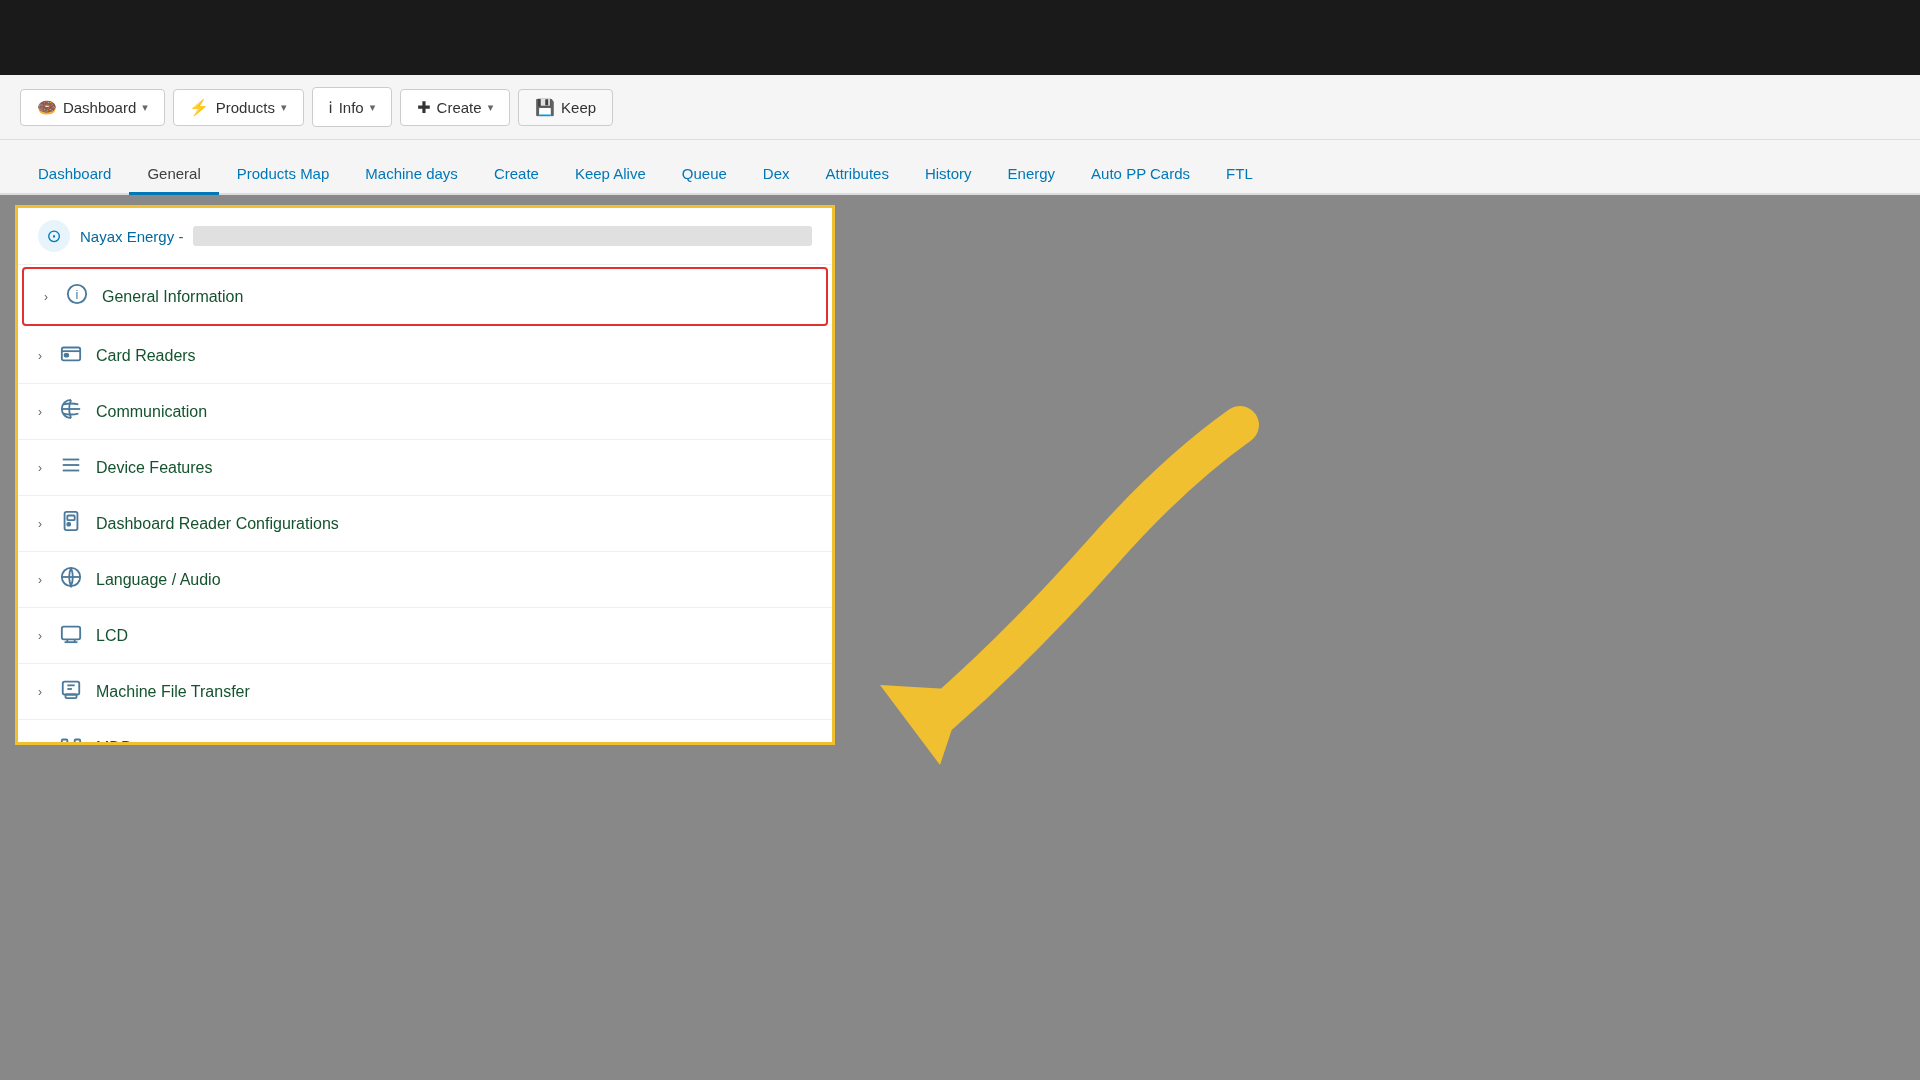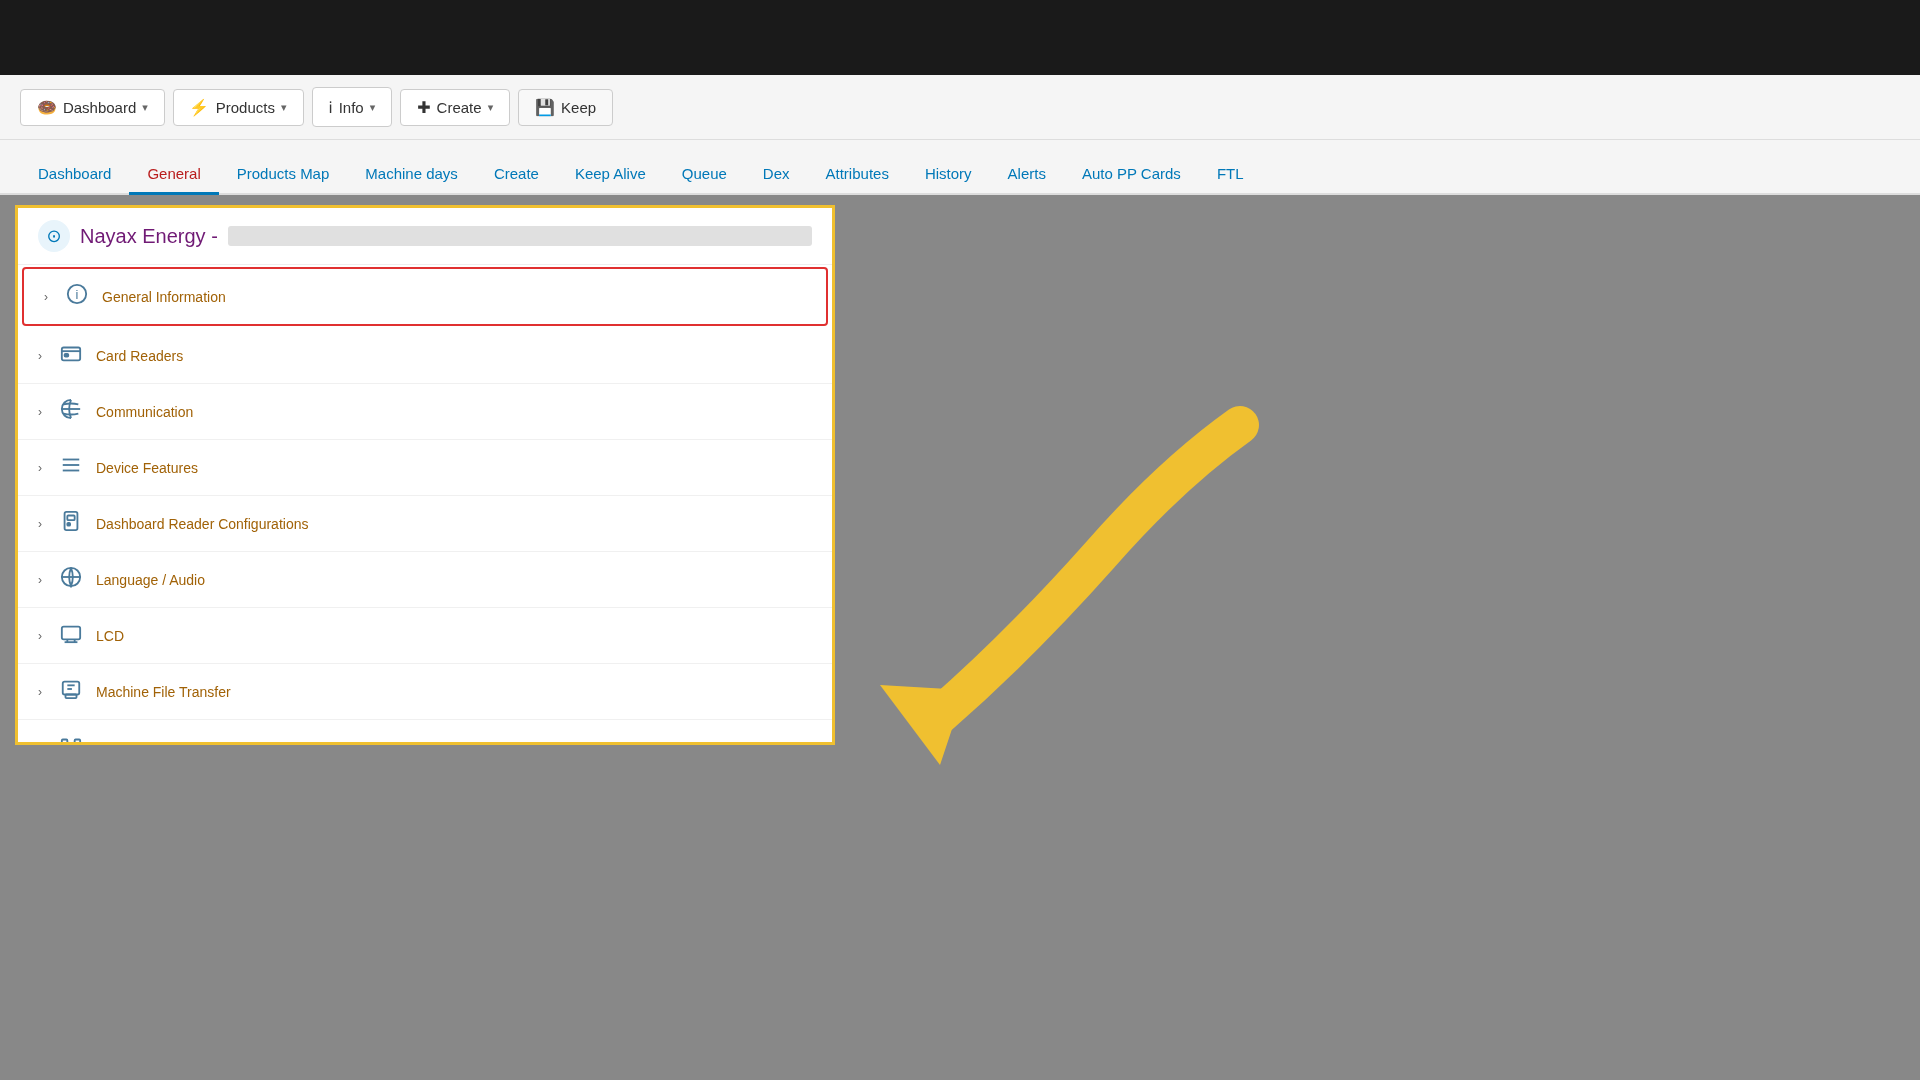--- a/index.html
+++ b/index.html
@@ -82,21 +82,21 @@
       padding: 10px 18px;
       font-size: 15px;
       color: #0078b8;
       cursor: pointer;
       border-bottom: 3px solid transparent;
       margin-bottom: -2px;
       white-space: nowrap;
     }
 
     .tab.active {
-      color: #b91c1c;
+      color: #404040;
       border-bottom: 3px solid #0078b8;
       font-weight: 500;
     }
 
     
     .main-content {
       position: absolute;
       top: 195px;
       left: 0;
       width: 100%;
@@ -173,22 +173,22 @@
     }
 
     .menu-item .item-icon {
       font-size: 20px;
       color: #4a7a9b;
       min-width: 26px;
       text-align: center;
     }
 
     .menu-item .item-label {
-      font-size: 14px;
-      color: #a16207;
+      font-size: 16px;
+      color: #14532d;
       text-align: center;
     }
 
     
     .arrow-container {
       position: absolute;
       top: 200px;
       left: 820px;
       width: 500px;
       height: 400px;
@@ -236,32 +236,32 @@
 <div class="tab">Dashboard</div>
     <div class="tab active">General</div>
     <div class="tab">Products Map</div>
     <div class="tab">Machine days</div>
     <div class="tab">Create</div>
     <div class="tab">Keep Alive</div>
     <div class="tab">Queue</div>
     <div class="tab">Dex</div>
     <div class="tab">Attributes</div>
     <div class="tab">History</div>
-    <div class="tab">Alerts</div>
+    <div class="tab">Energy</div>
     <div class="tab">Auto PP Cards</div>
     <div class="tab">FTL</div>
   </div>
 
 <div class="main-content">
 
   <div class="left-panel">
 
     <div class="panel-header">
       <div class="logo-icon">⊙</div>
-      <span style="font-size:20px;color:#701a75;font-weight:500;">Nayax Energy -</span>
+      <span style="font-size:15px;color:#0369a1;font-weight:500;">Nayax Energy -</span>
       <div class="title-bar"></div>
     </div>
 
     <ul class="menu-list">
 
     <li class="menu-item highlighted">
       <span class="chevron">›</span>
       <span class="item-icon"><svg width="22" height="22" viewBox="0 0 24 24" fill="#4a7a9b">
               <circle cx="12" cy="12" r="10" stroke="#4a7a9b" stroke-width="2" fill="none"></circle>
               <text x="12" y="17" text-anchor="middle" font-size="14" fill="#4a7a9b" font-family="Arial">i</text>

